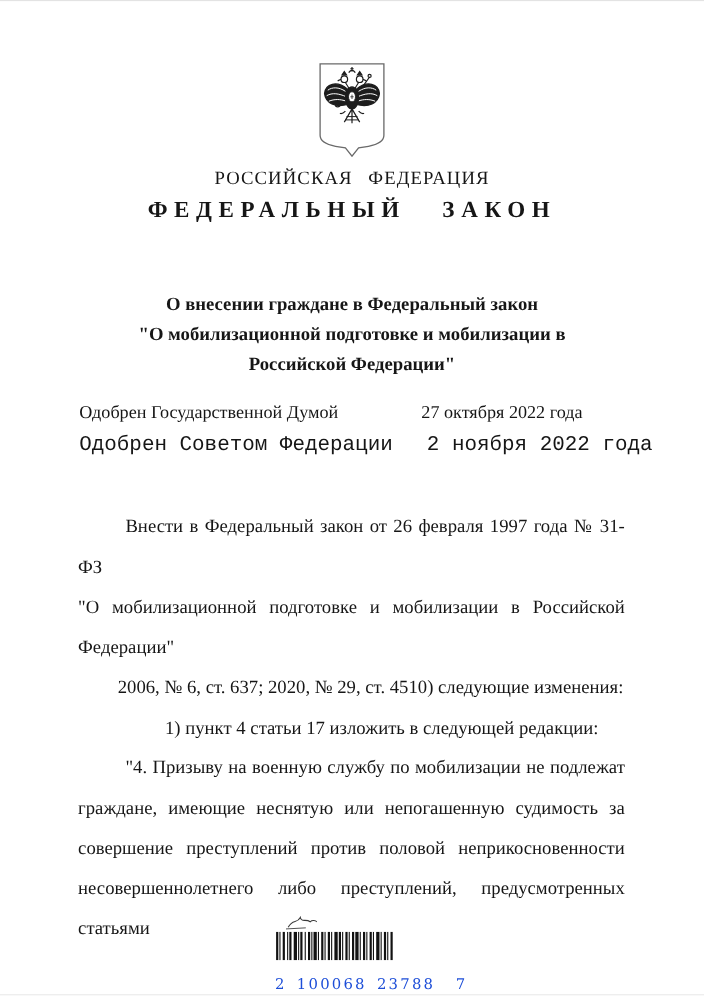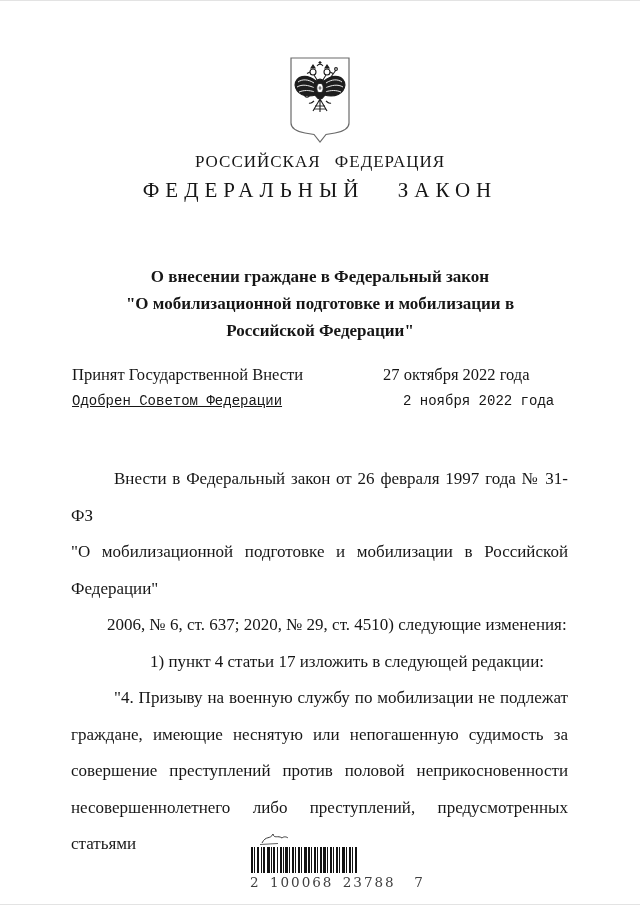--- a/index.html
+++ b/index.html
@@ -17,51 +17,51 @@
   
   .emblem{position:absolute;left:288px;top:56px;width:64px;height:88px;}
   
   .country{
     position:absolute;left:0;top:151px;width:640px;
     text-align:center;font-size:17px;font-weight:500;
     letter-spacing:1px;word-spacing:9px;
   }
   .doctype{
     position:absolute;left:0;top:177px;width:640px;
-    text-align:center;font-size:21px;font-weight:normal;
+    text-align:center;font-size:21px;font-weight:bold;
     letter-spacing:6px;word-spacing:22px;
   }
   .law-title{
     position:absolute;left:70px;top:262px;width:500px;
     text-align:center;font-size:17px;font-weight:bold;line-height:27px;
   }
   
   .adoption{position:absolute;left:72px;top:364px;width:497px;}
   .adopt-row{position:relative;height:28px;font-size:16.5px;}
   .adopt-row .adopt-date{position:absolute;left:311px;top:0;white-space:nowrap;}
-  .adopt-row.mono{font-family:"Liberation Mono", monospace;font-size:14px;text-decoration:underline;}
-  .adopt-row.mono .adopt-date{left:331px;text-align:center;}
+  .adopt-row.mono{font-family:"Liberation Mono", monospace;font-size:19px;}
+  .adopt-row.mono .adopt-date{left:316px;text-align:center;}
   
   .bodytext{
     position:absolute;left:71px;top:460px;width:497px;
     font-size:17px;line-height:36.5px;
   }
   .line{white-space:normal;}
   .j{text-align:justify;text-align-last:justify;}
   .l{text-align:left;text-align-last:left;margin-left:36px;}
   .ind{text-indent:43px;}
   
   .barcode-block{position:absolute;left:250px;top:846px;width:130px;}
   .scribble{position:absolute;left:8px;top:-16px;width:34px;height:16px;}
   .bars{display:block;}
   .barcode-digits{
-    margin-top:1px;
+    margin-top:14px;
     font-family:"DejaVu Serif", serif;
     font-size:13.5px;letter-spacing:2px;word-spacing:3px;
-    color:#404040;white-space:pre;
+    color:#1d4ed8;white-space:pre;
   }
 </style>
 </head>
 <body>
 
 <div class="page">
 
   <div class="emblem">
     <svg viewBox="0 0 64 88" width="64" height="88" xmlns="http://www.w3.org/2000/svg">
 
@@ -116,21 +116,21 @@
   <div class="doctype">ФЕДЕРАЛЬНЫЙ ЗАКОН</div>
 
   <div class="law-title">
     <div>О внесении граждане в Федеральный закон</div>
     <div>"О мобилизационной подготовке и мобилизации в</div>
     <div>Российской Федерации"</div>
   </div>
 
   <div class="adoption">
     <div class="adopt-row">
-      <span>Принят Государственной Внести</span>
+      <span>Одобрен Государственной Думой</span>
       <span class="adopt-date">27 октября 2022 года</span>
     </div>
     <div class="adopt-row mono">
       <span>Одобрен Советом Федерации</span>
       <span class="adopt-date">2 ноября 2022 года</span>
     </div>
   </div>
 
   <div class="bodytext">
     <div class="line j ind">Внести в Федеральный закон от 26 февраля 1997 года № 31-ФЗ</div>

